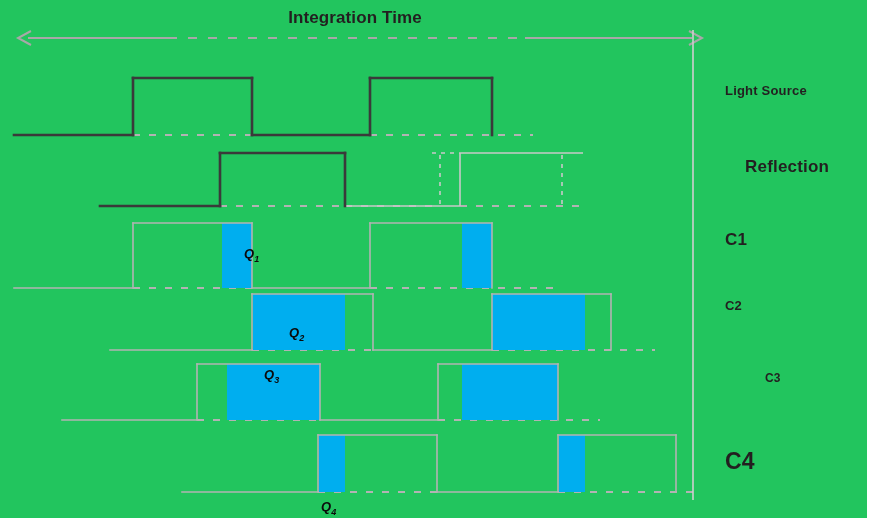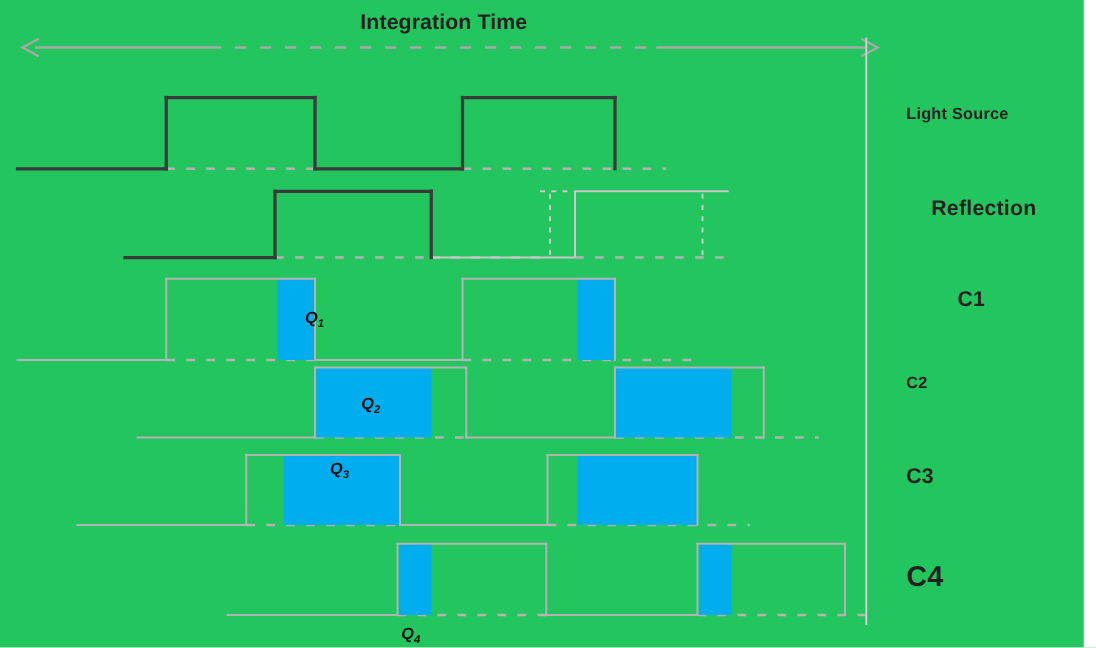--- a/index.html
+++ b/index.html
@@ -157,25 +157,25 @@
         </g>
       </g>
     <g id="divider-layer">
         <line x1="693" y1="30" x2="693" y2="500" stroke="#cfcfcf" stroke-width="1.6"></line>
       </g>
   </svg>
 
   <div id="labels-layer">
       <div class="row-label" style="left: 725px; top: 83px; font-size: 13px;">Light Source</div>
       <div class="row-label" style="left: 725px; top: 157px; font-size: 17px; margin-left: 20px;">Reflection</div>
-      <div class="row-label" style="left: 766px; top: 230px; font-size: 17px; text-align: right;">C1</div>
+      <div class="row-label" style="left: 725px; top: 230px; font-size: 17px; text-align: right;">C1</div>
       <div class="row-label" style="left: 725px; top: 298px; font-size: 13px;">C2</div>
-      <div class="row-label" style="left: 725px; top: 371px; font-size: 17px;">C3</div>
+      <div class="row-label" style="left: 765px; top: 371px; font-size: 12px;">C3</div>
       <div class="row-label" style="left: 725px; top: 448px; font-size: 23px;">C4</div>
     </div>
   <div id="qlabels-layer">
       <div class="q-label" style="left: 244px; top: 246px;"><span>Q</span><sub>1</sub></div>
-      <div class="q-label" style="left: 289px; top: 315px;"><span>Q</span><sub>2</sub></div>
+      <div class="q-label" style="left: 289px; top: 325px;"><span>Q</span><sub>2</sub></div>
       <div class="q-label" style="left: 264px; top: 367px;"><span>Q</span><sub>3</sub></div>
       <div class="q-label" style="left: 321px; top: 451px; margin-top: 48px;"><span>Q</span><sub>4</sub></div>
     </div>
 
 </div>
 
 </body></html>

